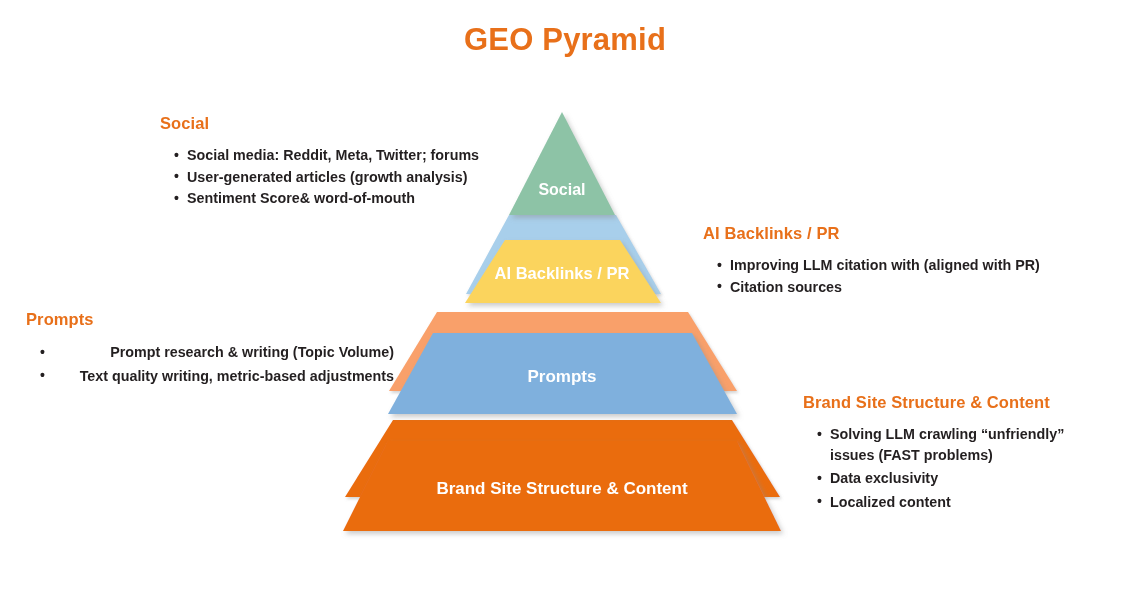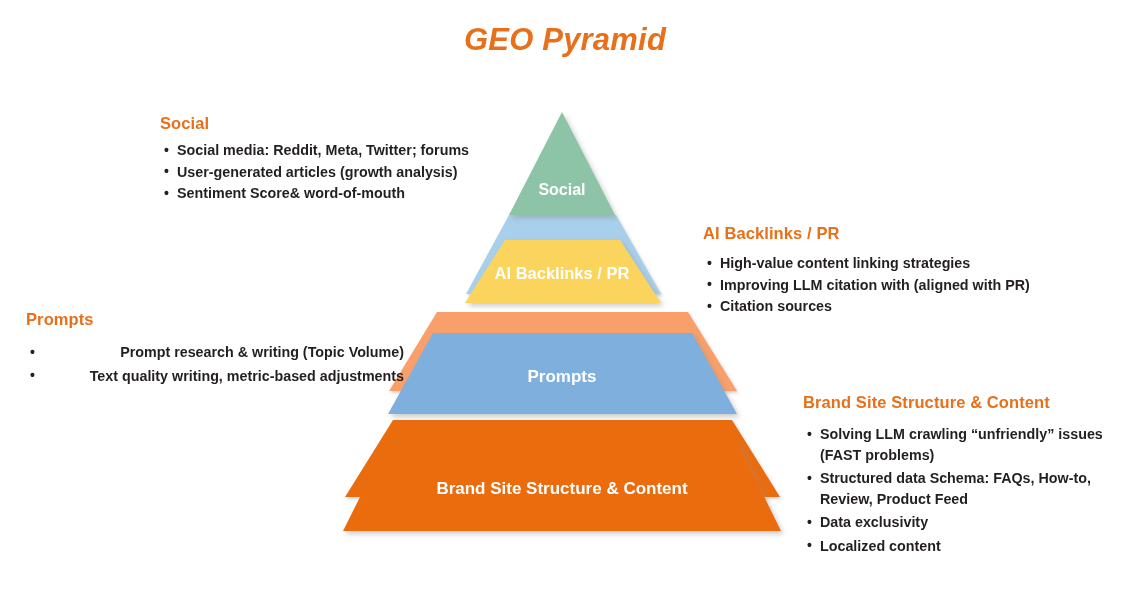--- a/index.html
+++ b/index.html
@@ -59,21 +59,21 @@
     position: absolute;
   }
   .callout h3 {
     margin: 0 0 7px 0;
     font-size: 16.5px;
     font-weight: bold;
     color: #e8701a;
     letter-spacing: 0.1px;
   }
   .callout ul {
-    margin: 2px;
+    margin: 12px;
     padding: 0;
     list-style: none;
   }
   .callout li {
     position: relative;
     padding-left: 15px;
     font-size: 14.3px;
     font-weight: bold;
     line-height: 20.5px;
     color: #231f20;
@@ -97,21 +97,21 @@
   #callout-prompts li { margin-bottom: 3px; text-align: right; }
   #callout-brand h3 { margin-bottom: 12px; }
   #callout-brand li { margin-bottom: 3px; }
   #callout-backlinks h3 { margin-bottom: 10px; }
 </style>
 </head>
 <body>
 
 <div id="slide">
 
-  <div class="slide-title" style="color: rgb(232, 112, 26); font-style: italic;">GEO Pyramid</div>
+  <div class="slide-title" style="color: rgb(232, 112, 26);">GEO Pyramid</div>
 
   <svg id="pyramid-svg" viewBox="0 0 1130 600">
     <defs>
       <filter id="softShadow" x="-25%" y="-25%" width="160%" height="170%">
         <feDropShadow dx="2.5" dy="3" stdDeviation="2.6" flood-color="#8b8b8b" flood-opacity="0.45"></feDropShadow>
       </filter>
       <filter id="tinyShadow" x="-25%" y="-40%" width="160%" height="200%">
         <feDropShadow dx="1.5" dy="2" stdDeviation="1.6" flood-color="#8b8b8b" flood-opacity="0.38"></feDropShadow>
       </filter>
     </defs>
@@ -147,37 +147,35 @@
     <ul>
       <li>Social media: Reddit, Meta, Twitter; forums</li>
       <li>User-generated articles (growth analysis)</li>
       <li>Sentiment Score&amp; word-of-mouth</li>
     </ul>
   </div>
 
   <div class="callout" id="callout-backlinks">
     <h3 style="color: rgb(232, 112, 26);">AI Backlinks / PR</h3>
     <ul>
-      <li>High-value content linking strategies</li>
       <li>Improving LLM citation with (aligned with PR)</li>
       <li>Citation sources</li>
     </ul>
   </div>
 
   <div class="callout" id="callout-prompts">
     <h3 style="color: rgb(232, 112, 26);">Prompts</h3>
     <ul>
       <li>Prompt research &amp; writing (Topic Volume)</li>
       <li>Text quality writing, metric-based adjustments</li>
     </ul>
   </div>
 
   <div class="callout" id="callout-brand">
     <h3 style="color: rgb(232, 112, 26);">Brand Site Structure &amp; Content</h3>
     <ul>
       <li>Solving LLM crawling “unfriendly” issues (FAST problems)</li>
-      <li>Structured data Schema: FAQs, How-to, Review, Product Feed</li>
       <li>Data exclusivity</li>
       <li>Localized content</li>
     </ul>
   </div>
 
 </div>
 
 </body></html>

